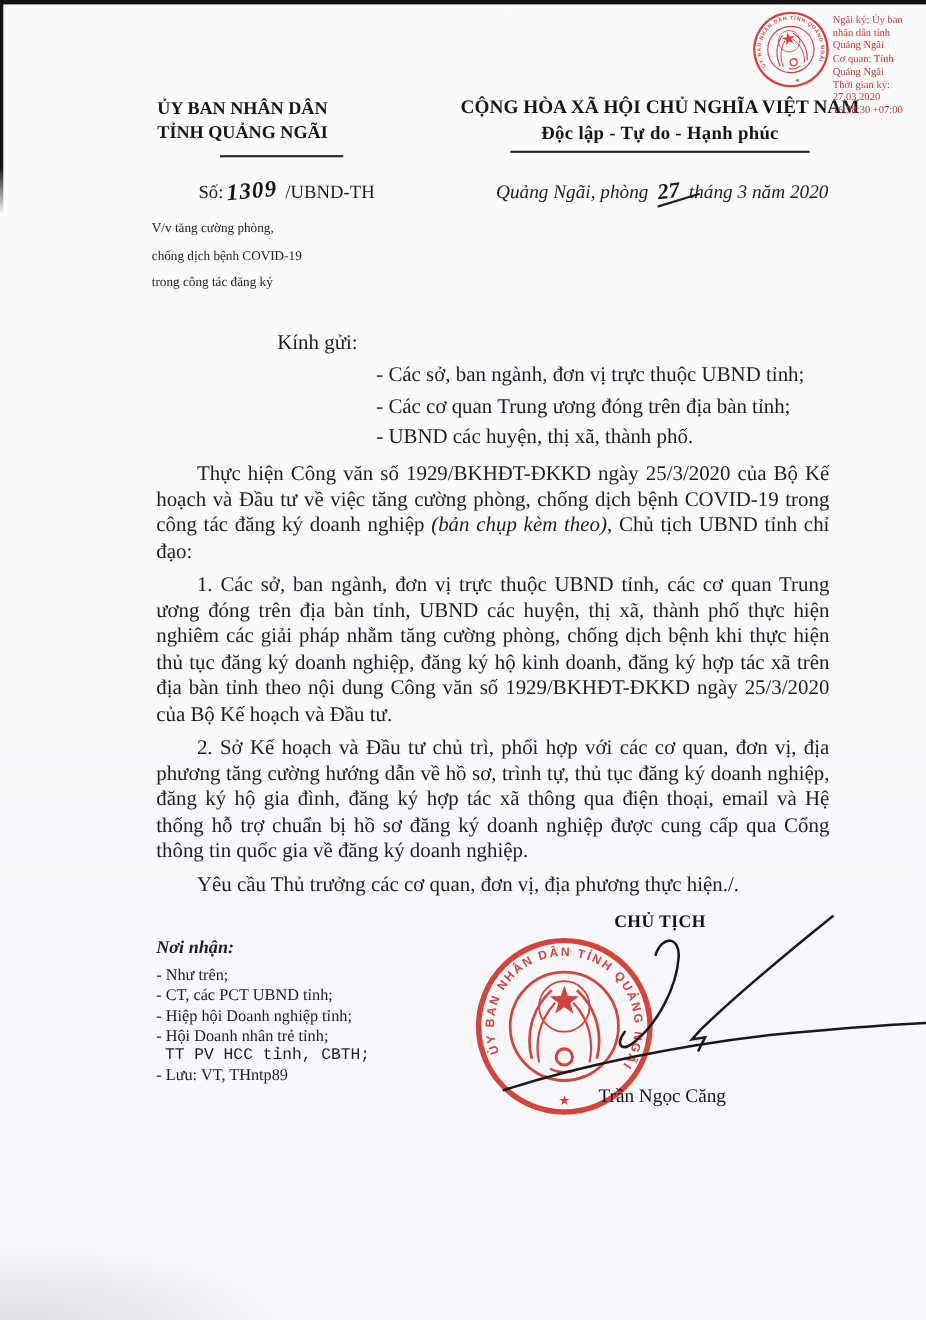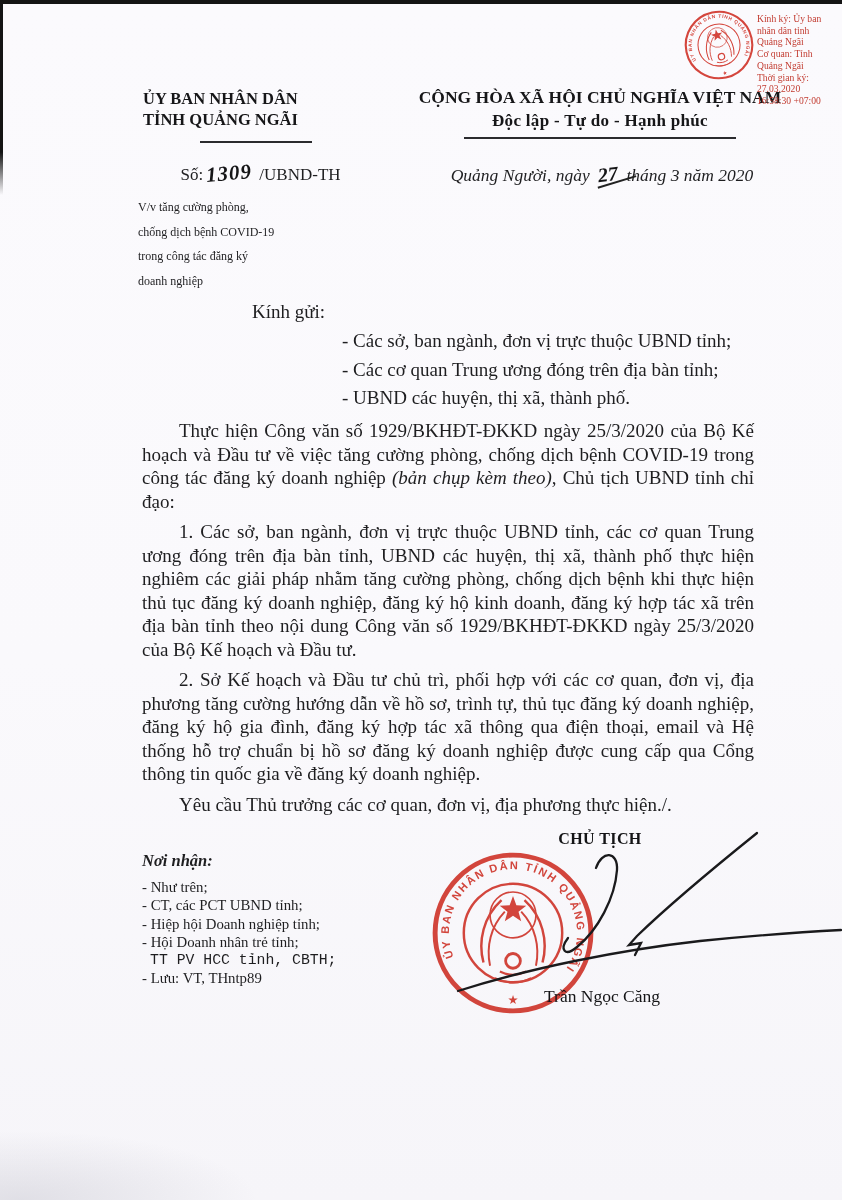--- a/index.html
+++ b/index.html
@@ -89,21 +89,21 @@
       <path d="M 72,140 C 67,116 73,92 90,74" fill="none" stroke="#d5392e" stroke-width="2.4"></path>
       <path d="M 136,136 C 143,110 136,80 114,60" fill="none" stroke="#d5392e" stroke-width="3"></path>
       <path d="M 128,140 C 133,116 127,92 110,74" fill="none" stroke="#d5392e" stroke-width="2.4"></path>
       <circle cx="100" cy="134" r="9" fill="none" stroke="#d5392e" stroke-width="3.4"></circle>
       <path d="M 84,147 C 94,152 106,152 116,147" fill="none" stroke="#d5392e" stroke-width="2.6"></path>
       <path d="M 78,155 C 92,162 108,162 122,155" fill="none" stroke="#d5392e" stroke-width="2.2"></path>
     </g>
   </svg>
 
   <div class="digital-sig">
-    <div>Kính ký: Ủy ban</div>
+    <div>Ngãi ký: Ủy ban</div>
     <div>nhân dân tỉnh</div>
     <div>Quảng Ngãi</div>
     <div>Cơ quan: Tỉnh</div>
     <div>Quảng Ngãi</div>
     <div>Thời gian ký:</div>
     <div>27.03.2020</div>
     <div>16:58:30 +07:00</div>
   </div>
 
   <div class="hdr-left">
@@ -115,30 +115,29 @@
     <div class="l1">CỘNG HÒA XÃ HỘI CHỦ NGHĨA VIỆT NAM</div>
     <div class="l2">Độc lập - Tự do - Hạnh phúc</div>
     <div class="rule"></div>
   </div>
 
   <div class="so-line">
     <span>Số:</span><span class="hand">1309</span>
     <span>/UBND-TH</span>
   </div>
   <div class="date-line">
-    <span>Quảng Người, ngày</span>
+    <span>Quảng Ngãi, phòng</span>
     <span class="hand-day"><span>27</span><i class="pen-tail"></i></span>
     <span>tháng 3 năm 2020</span>
   </div>
 
   <div class="subject">
     <div>V/v tăng cường phòng,</div>
     <div>chống dịch bệnh COVID-19</div>
     <div>trong công tác đăng ký</div>
-    <div>doanh nghiệp</div>
   </div>
 
   <div class="kinh-gui">Kính gửi:</div>
   <div class="recipients">
     <div>- Các sở, ban ngành, đơn vị trực thuộc UBND tỉnh;</div>
     <div>- Các cơ quan Trung ương đóng trên địa bàn tỉnh;</div>
     <div>- UBND các huyện, thị xã, thành phố.</div>
   </div>
 
   <div class="body-text">

